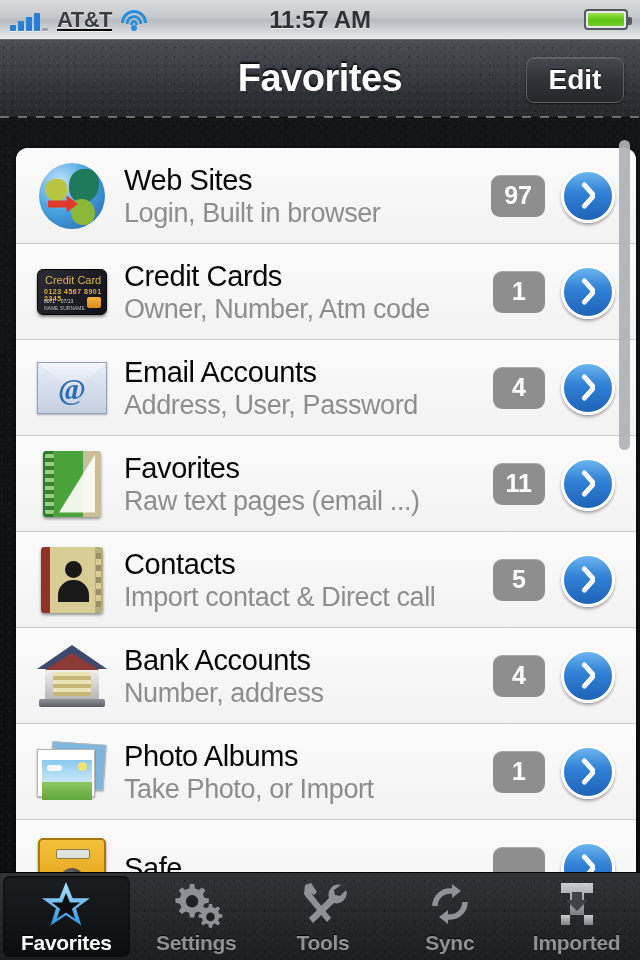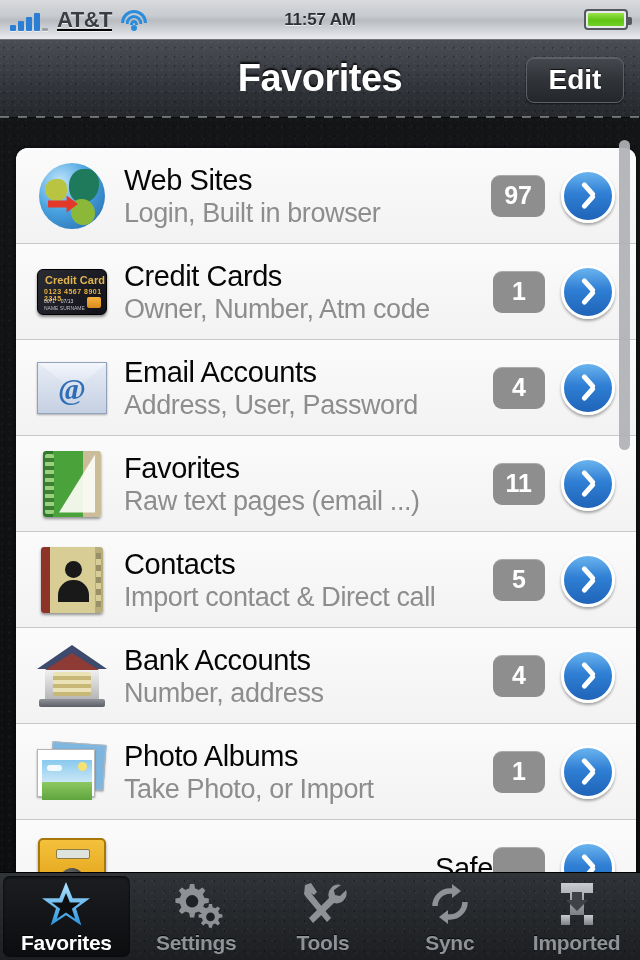--- a/index.html
+++ b/index.html
@@ -29,21 +29,21 @@
             text-shadow:0 1px 0 rgba(255,255,255,.7); }
   .wifi{ position:relative; width:26px; height:21px; }
   .wifi span{ position:absolute; left:50%; transform:translateX(-50%);
               border:3px solid #2a8ddb; border-bottom:none; border-radius:50% 50% 0 0 / 100% 100% 0 0;}
   .wifi .a1{ width:26px; height:13px; top:0; }
   .wifi .a2{ width:17px; height:9px;  top:5px; }
   .wifi .a3{ width:8px;  height:5px;  top:10px; }
   .wifi .dot{ position:absolute; bottom:0; left:50%; transform:translateX(-50%);
               width:6px; height:6px; background:#2a8ddb; border-radius:50%; border:none;}
   .sb-time{ position:absolute; left:0; width:640px; text-align:center;
-            font-size:17px; font-weight:bold; color:#2d3035; letter-spacing:-.2px;
+            font-size:24px; font-weight:bold; color:#2d3035; letter-spacing:-.2px;
             text-shadow:0 1px 0 rgba(255,255,255,.75); }
   .battery{ position:absolute; right:12px; top:9px; width:44px; height:21px;
             border:2px solid #55585d; border-radius:4px; background:#e7e9ec; padding:2px;}
   .battery::after{ content:""; position:absolute; right:-6px; top:6px; width:4px; height:8px;
                    background:#55585d; border-radius:0 2px 2px 0;}
   .battery i{ display:block; height:100%; border-radius:1px;
               background:linear-gradient(to bottom,#9be24a,#5fc412 55%,#73d027); }
 
   
   .navbar{
@@ -82,21 +82,21 @@
 
   
   .list{
     position:absolute; top:148px; left:16px; width:620px; height:724px;
     background:#f7f7f7; border-radius:12px 12px 0 0; overflow:hidden;
     box-shadow:0 0 4px rgba(0,0,0,.6);
   }
   .row{ position:relative; height:96px; display:flex; align-items:center;
         padding:0 0 0 20px; border-bottom:1px solid #c9c9c9;
         background:linear-gradient(to bottom,#fbfbfb,#f2f2f2); }
-  .row:last-child{ border-bottom:none;text-align:right; }
+  .row:last-child{ border-bottom:none; }
   .icon-wrap{ width:72px; height:66px; flex:0 0 72px; display:flex; align-items:center; justify-content:center; }
   .labels{ flex:1; padding-left:16px; min-width:0; }
   .title{ font-size:29px; color:#060606; line-height:34px; letter-spacing:-.4px; white-space:nowrap; }
   .subtitle{ font-size:27px; color:#8d8d8d; line-height:32px; letter-spacing:-.4px; white-space:nowrap; }
   .badge{ min-width:52px; height:42px; padding:0 13px; border-radius:9px; background:#8e8e8e;
           color:#fff; font-size:25px; font-weight:bold; display:flex; align-items:center;
           justify-content:center; margin-right:16px; flex:0 0 auto;
           box-shadow:inset 0 1px 0 rgba(255,255,255,.25); }
   .disclose{ width:54px; height:54px; border-radius:50%; flex:0 0 54px; margin-right:21px;
              background:linear-gradient(to bottom,#6ab4ee,#2f7fd4 45%,#1f64b8);
@@ -112,21 +112,21 @@
   .ic-globe{ width:66px;height:66px;border-radius:50%;
     background:radial-gradient(circle at 32% 28%,#bfe4fb,#4aa3e0 45%,#1e63a8 100%); overflow:hidden;}
   .ic-globe .c1{position:absolute;width:30px;height:34px;left:30px;top:6px;background:#1f7a5c;border-radius:48% 40% 55% 45%;}
   .ic-globe .c2{position:absolute;width:22px;height:22px;left:6px;top:16px;background:#b9c441;border-radius:50% 40% 45% 55%;}
   .ic-globe .c3{position:absolute;width:24px;height:26px;left:32px;top:36px;background:#8cb83a;border-radius:40% 55% 45% 50%;}
   .ic-globe .ar{position:absolute;width:30px;height:17px;left:9px;top:33px;background:#e2392b;
                 clip-path:polygon(0 30%,62% 30%,62% 0,100% 50%,62% 100%,62% 70%,0 70%);}
   
   .ic-card{width:70px;height:46px;border-radius:6px;background:linear-gradient(135deg,#2b2b34,#101018);
            border:1px solid #000;box-shadow:0 2px 3px rgba(0,0,0,.45);overflow:hidden;}
-  .ic-card .cc{position:absolute;left:7px;top:4px;font-size:11px;color:#e0b451;font-weight:bold;}
+  .ic-card .cc{position:absolute;left:7px;top:4px;font-size:11px;color:#e0b451;font-weight:normal;}
   .ic-card .nums{position:absolute;left:6px;top:18px;font-size:7px;color:#e8b33f;letter-spacing:.5px;font-weight:bold;}
   .ic-card .s1{position:absolute;left:6px;top:28px;font-size:5px;color:#dcdcdc;}
   .ic-card .s2{position:absolute;left:6px;top:35px;font-size:5px;color:#bdbdbd;}
   .ic-card .chip{position:absolute;right:5px;bottom:6px;width:14px;height:11px;border-radius:2px;
                  background:linear-gradient(to bottom,#f7b23c,#d98b1c);}
   
   .ic-mail{width:70px;height:52px;background:linear-gradient(to bottom,#e8edf6,#c5d0e2);
            border:1px solid #93a2bb;box-shadow:0 1px 2px rgba(0,0,0,.3);overflow:hidden;}
   .ic-mail .fl2{position:absolute;left:0;top:0;width:70px;height:28px;
                 background:linear-gradient(to bottom,#f3f6fb,#d6dfed);

